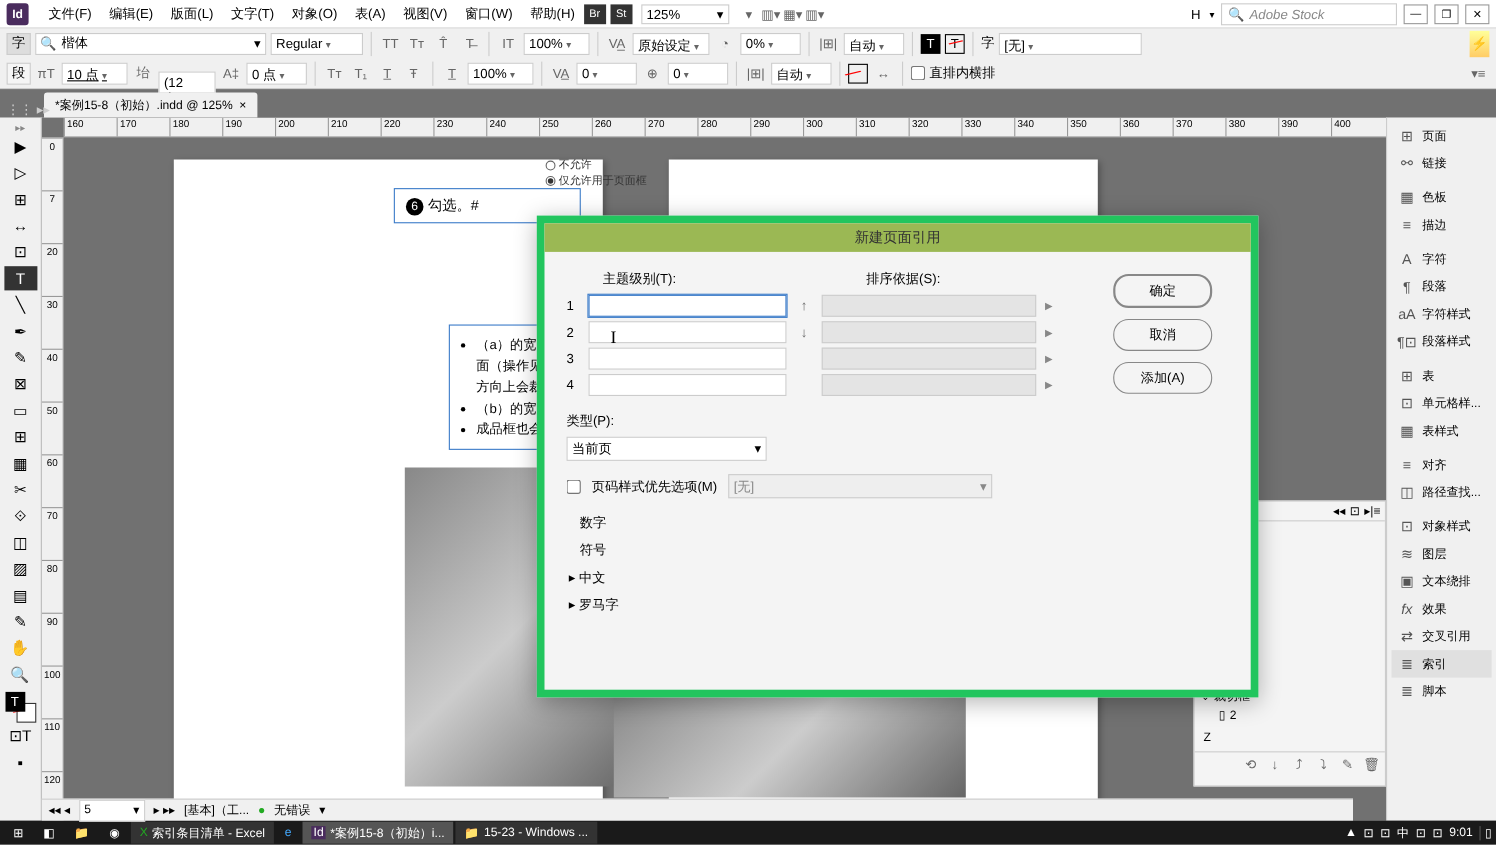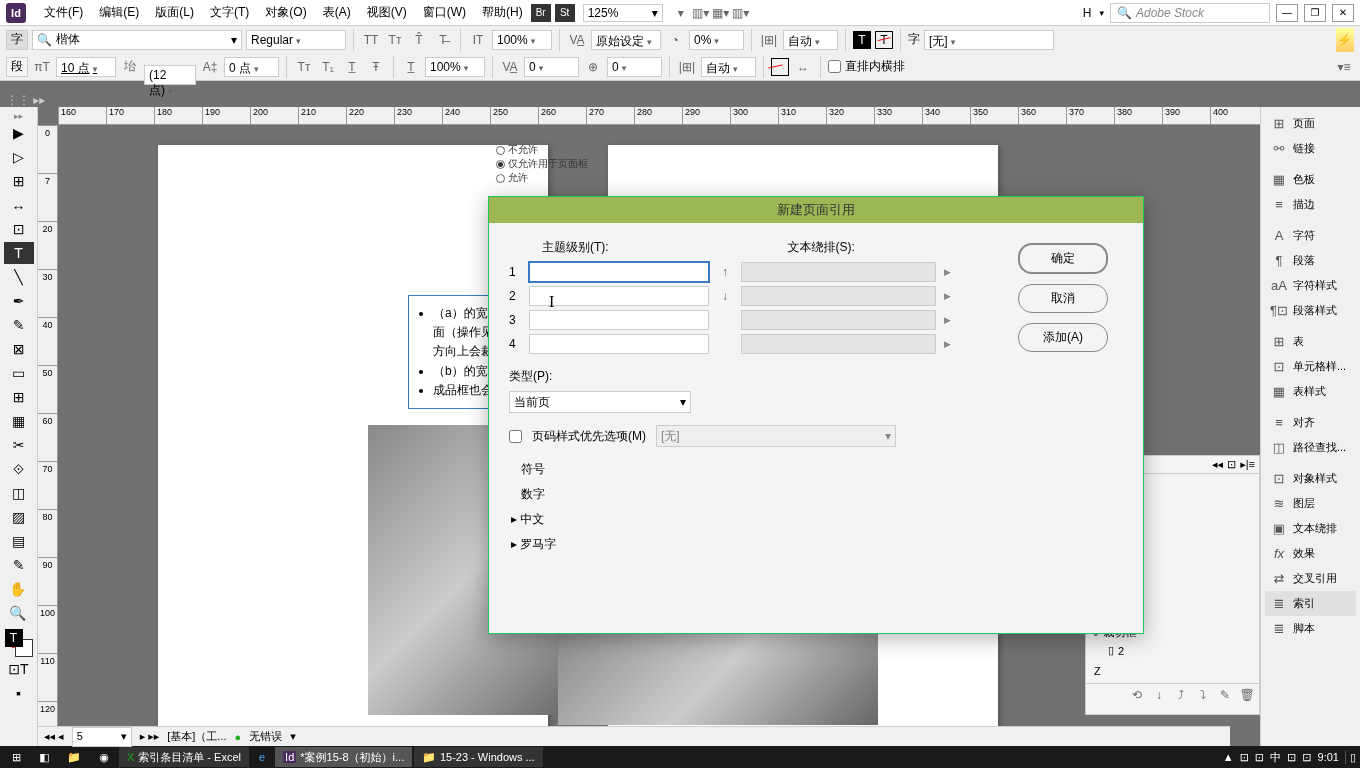--- a/index.html
+++ b/index.html
@@ -49,21 +49,21 @@
 .callout-num { display: inline-flex; width: 16px; height: 16px; background: #000; color: #fff; border-radius: 50%; align-items: center; justify-content: center; font-size: 11px; margin-right: 4px; }
 .text-block { border: 1px solid #3a7bc8; padding: 8px; font-size: 12px; line-height: 1.6; }
 .text-block li { margin-left: 16px; list-style: disc; }
 .placeholder-img { background: linear-gradient(135deg, #888, #ccc, #666); position: absolute; }
 .right-panels2 { width: 100px; background: #f0f0f0; border-left: 1px solid #ccc; padding: 4px; }
 .panel-item { padding: 5px 6px; display: flex; align-items: center; gap: 6px; cursor: pointer; font-size: 11px; }
 .panel-item.active { background: #e0e0e0; }
 .panel-icon { width: 16px; height: 14px; display: inline-flex; align-items: center; justify-content: center; color: #555; font-size: 13px; }
 
 
-.dialog { position: absolute; top: 196px; left: 488px; width: 656px; height: 438px; background: #f4f4f4; border: 1px solid #22c55e; box-shadow: 0 4px 20px rgba(0,0,0,.3); z-index: 100; }
+.dialog { position: absolute; top: 196px; left: 488px; width: 656px; height: 438px; background: #f4f4f4; border: 7px solid #22c55e; box-shadow: 0 4px 20px rgba(0,0,0,.3); z-index: 100; }
 .dialog-title { background: #9bb854; color: #333; text-align: center; padding: 4px; font-size: 13px; }
 .dialog-body { padding: 16px 20px; display: flex; }
 .dialog-left { flex: 1; }
 .dialog-right { width: 120px; display: flex; flex-direction: column; gap: 10px; align-items: center; padding-top: 4px; }
 .dlg-btn { width: 90px; padding: 5px; border: 1px solid #888; border-radius: 14px; background: #f4f4f4; cursor: pointer; text-align: center; font-size: 12px; }
 .dlg-label { font-size: 12px; margin-bottom: 6px; }
 .dlg-row { display: flex; align-items: center; gap: 8px; margin-bottom: 4px; }
 .dlg-row .num { width: 12px; }
 .dlg-input { border: 1px solid #ccc; background: #fff; height: 20px; flex: 1; padding: 0 4px; }
 .dlg-input.highlight { border: 1px solid #3a7bc8; box-shadow: 0 0 0 1px #3a7bc8; }
@@ -135,21 +135,21 @@
 </div>
 
 <div class="controlbar">
   <div class="control-row">
     <div class="ctrl-label" style="background:#ddd;">字</div>
     <div class="ctrl-input" style="width:210px; display:flex; align-items:center; gap:4px;">
       <span>🔍</span>
       <span>楷体</span>
       <span style="margin-left:auto;">▾</span>
     </div>
-    <div class="ctrl-input dropdown-arrow" style="width:100px;"><span>Regular</span></div>
+    <div class="ctrl-input dropdown-arrow" style="width:84px;"><span>Regular</span></div>
     <div class="divider"></div>
     <div class="ctrl-icon">TT</div>
     <div class="ctrl-icon">Tᴛ</div>
     <div class="ctrl-icon">T̂</div>
     <div class="ctrl-icon">T̶</div>
     <div class="divider"></div>
     <div class="ctrl-icon">IT</div>
     <div class="ctrl-input dropdown-arrow" style="width:60px;"><span>100%</span></div>
     <div class="divider"></div>
     <div class="ctrl-icon">VA̲</div>
@@ -198,20 +198,24 @@
     <div class="ctrl-icon">↔</div>
     <div class="divider"></div>
     <input type="checkbox" style="">
     <span>直排内横排</span>
     <div class="ctrl-icon" style="margin-left:auto;">▾≡</div>
   </div>
 </div>
 
 <div class="tabbar">
   <div style="position:absolute; left:6px; color:#ccc;">⋮⋮ ▸▸</div>
+  <div class="doc-tab">
+    <span>*案例15-8（初始）.indd @ 125%</span>
+    <span class="close">×</span>
+  </div>
 </div>
 
 <div class="main-area">
 
   <div class="left-tools">
     <div style="font-size:9px;color:#888;">▸▸</div>
     <div class="tool-btn">▶</div>
     <div class="tool-btn">▷</div>
     <div class="tool-btn">⊞</div>
     <div class="tool-btn">↔</div>
@@ -295,20 +299,23 @@
             </div>
           <div>
               <span class="radio on"></span>
               <span>仅允许用于页面框</span>
             </div>
           <div>
               <span class="radio"></span>
               <span>允许</span>
             </div>
         </div>
+        <div class="callout-box" style="top:26px; left:200px; width:170px;">
+          <span class="callout-num">6</span><span>勾选。#</span>
+        </div>
         <div class="callout-box" style="top:100px; left:370px; width:40px; text-align:center;">图</div>
         <div class="text-block" style="position:absolute; top:150px; left:250px; width:170px;">
           <ul>
             <li><span>（a）的宽高比例改变</span><br><span>面（操作见第 13 页</span><br><span>方向上会裁掉一些区</span></li>
             <li>（b）的宽高比例基本</li>
             <li>成品框也会缩放，</li>
           </ul>
         </div>
         <div class="placeholder-img" style="top:280px; left:210px; width:210px; height:290px;"></div>
         <div style="position:absolute; top:320px; left:370px; font-weight:bold; font-size:14px;">阿美</div>
@@ -442,21 +449,21 @@
 
 <div class="dialog">
   <div class="dialog-title">新建页面引用</div>
   <div class="dialog-body">
     <div class="dialog-left">
       <div style="display:flex;">
         <div style="flex:1;margin-left:33px;">
           <div class="dlg-label">主题级别(T):</div>
         </div>
         <div style="flex:1; margin-left:30px;">
-          <div class="dlg-label">文本绕排(S):</div>
+          <div class="dlg-label">排序依据(S):</div>
         </div>
       </div>
       <div class="dlg-row">
         <span class="num">1</span>
         <input class="dlg-input highlight" style="width: 180px; flex: 0 0 auto;">
         <span class="dlg-arrow">↑</span>
         <div class="sort-input" style="width:195px;flex:none;"></div>
         <span class="tri">▶</span>
       </div>
       <div class="dlg-row">
@@ -490,22 +497,22 @@
       <div style="display:flex; align-items:center; gap:10px; margin-top:12px;">
         <input type="checkbox" style="">
         <span>页码样式优先选项(M)</span>
         <div class="dlg-select" style="width:240px; background:#eee; color:#888;">
             <span>[无]</span>
             <span>▾</span>
           </div>
       </div>
 
       <div class="dlg-list">
+        <div class="dlg-list-item">数字</div>
         <div class="dlg-list-item">符号</div>
-        <div class="dlg-list-item">数字</div>
         <div class="dlg-list-item"><span style="margin-left:-10px;">▸ </span><span>中文</span></div>
         <div class="dlg-list-item"><span style="margin-left:-10px;">▸ </span><span>罗马字</span></div>
       </div>
     </div>
     <div class="dialog-right">
       <button class="dlg-btn" style="border-width:2px;">确定</button>
       <button class="dlg-btn">取消</button>
       <button class="dlg-btn">添加(A)</button>
     </div>
   </div>

